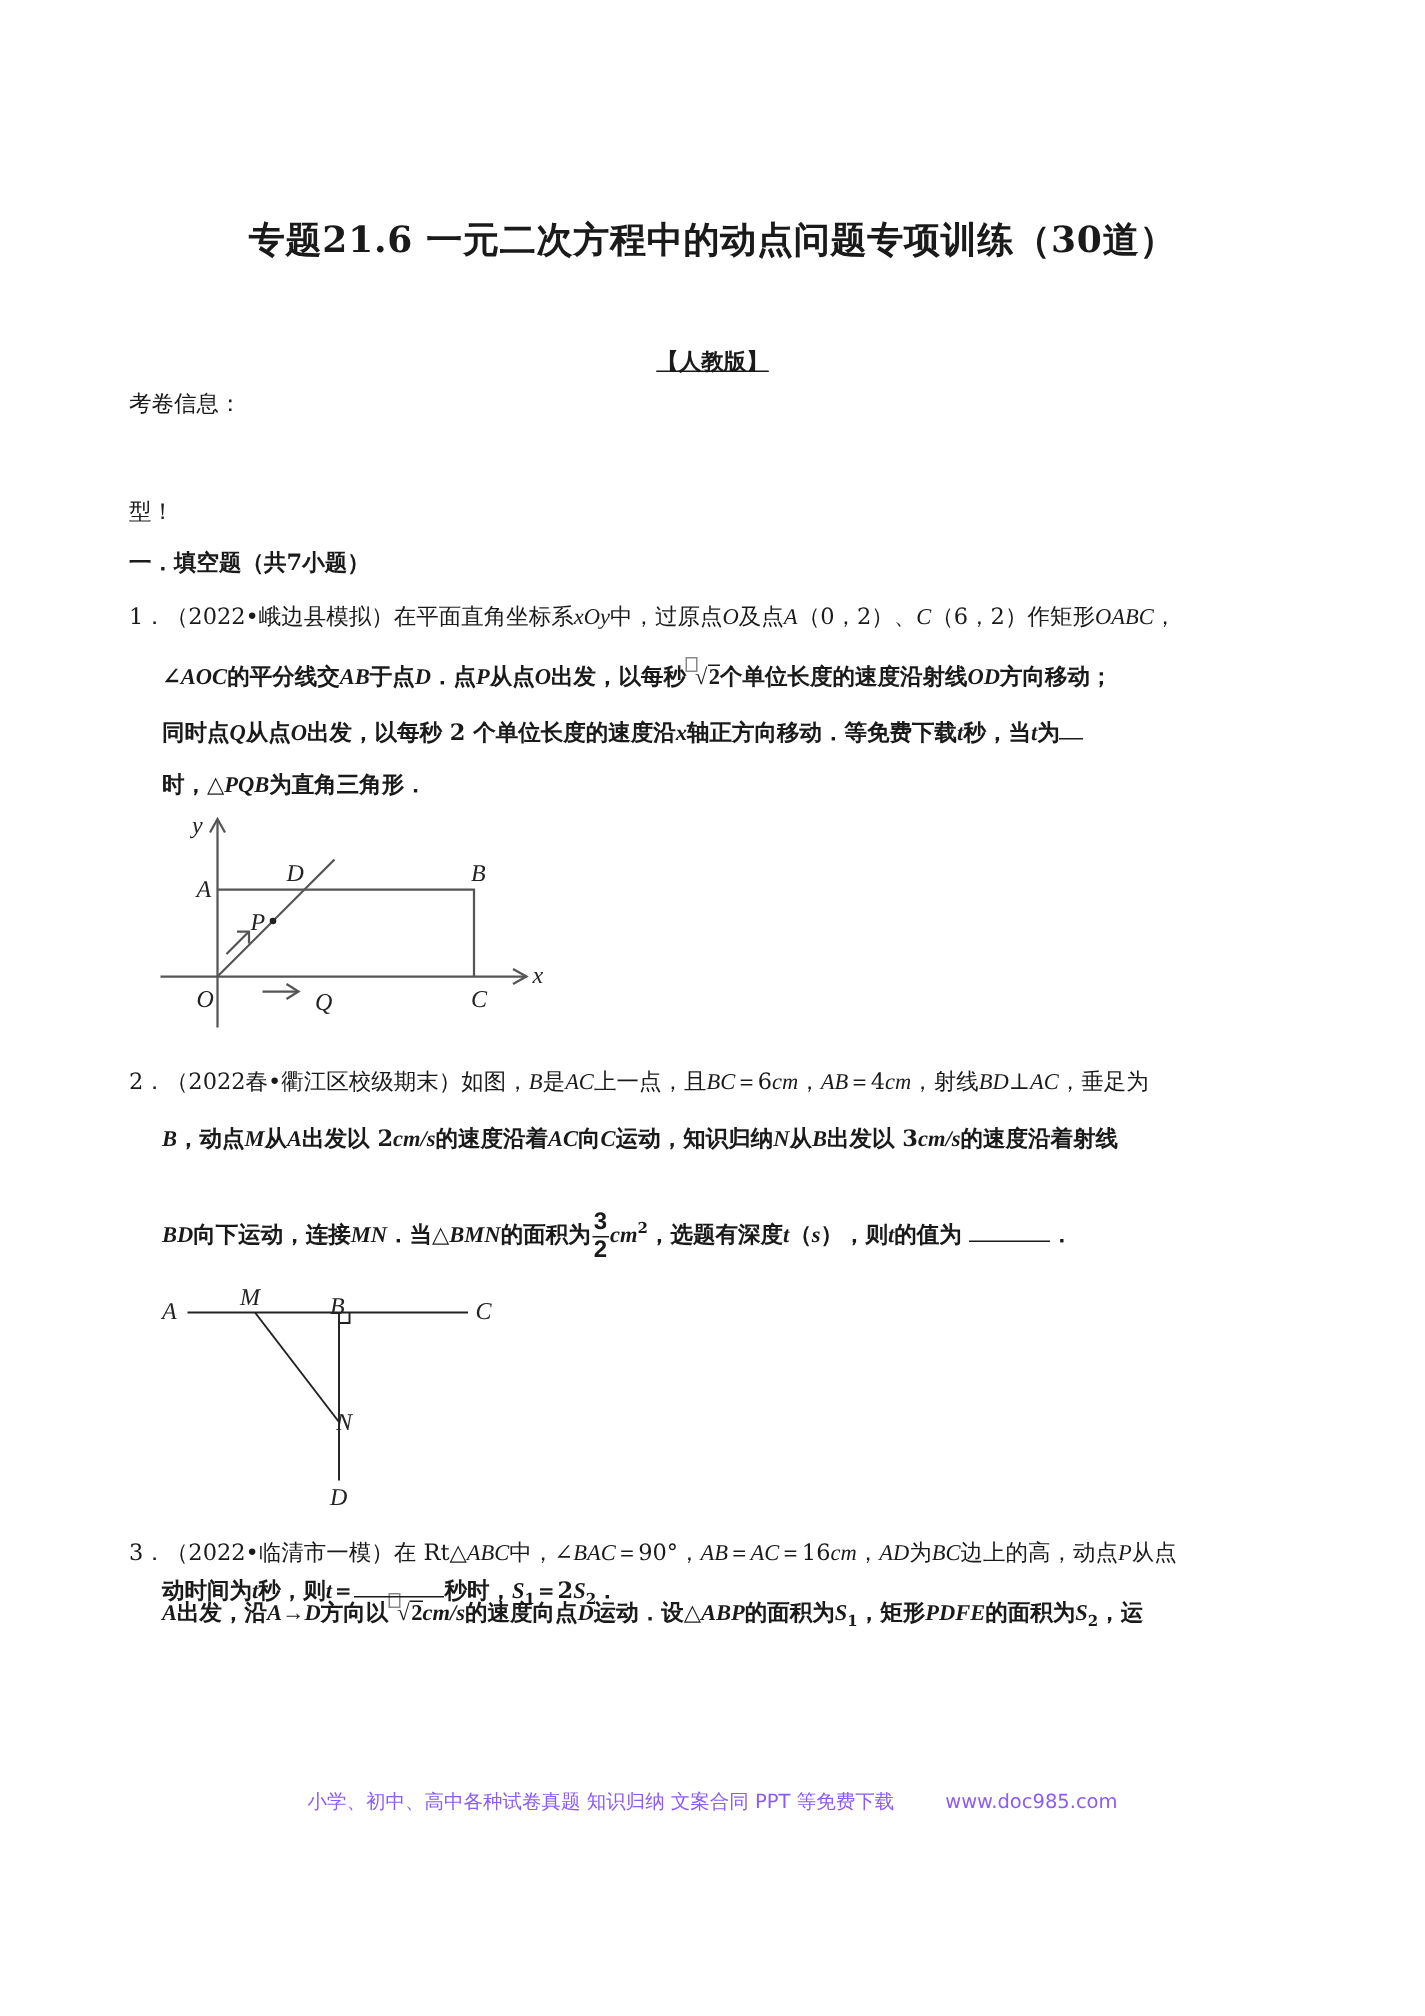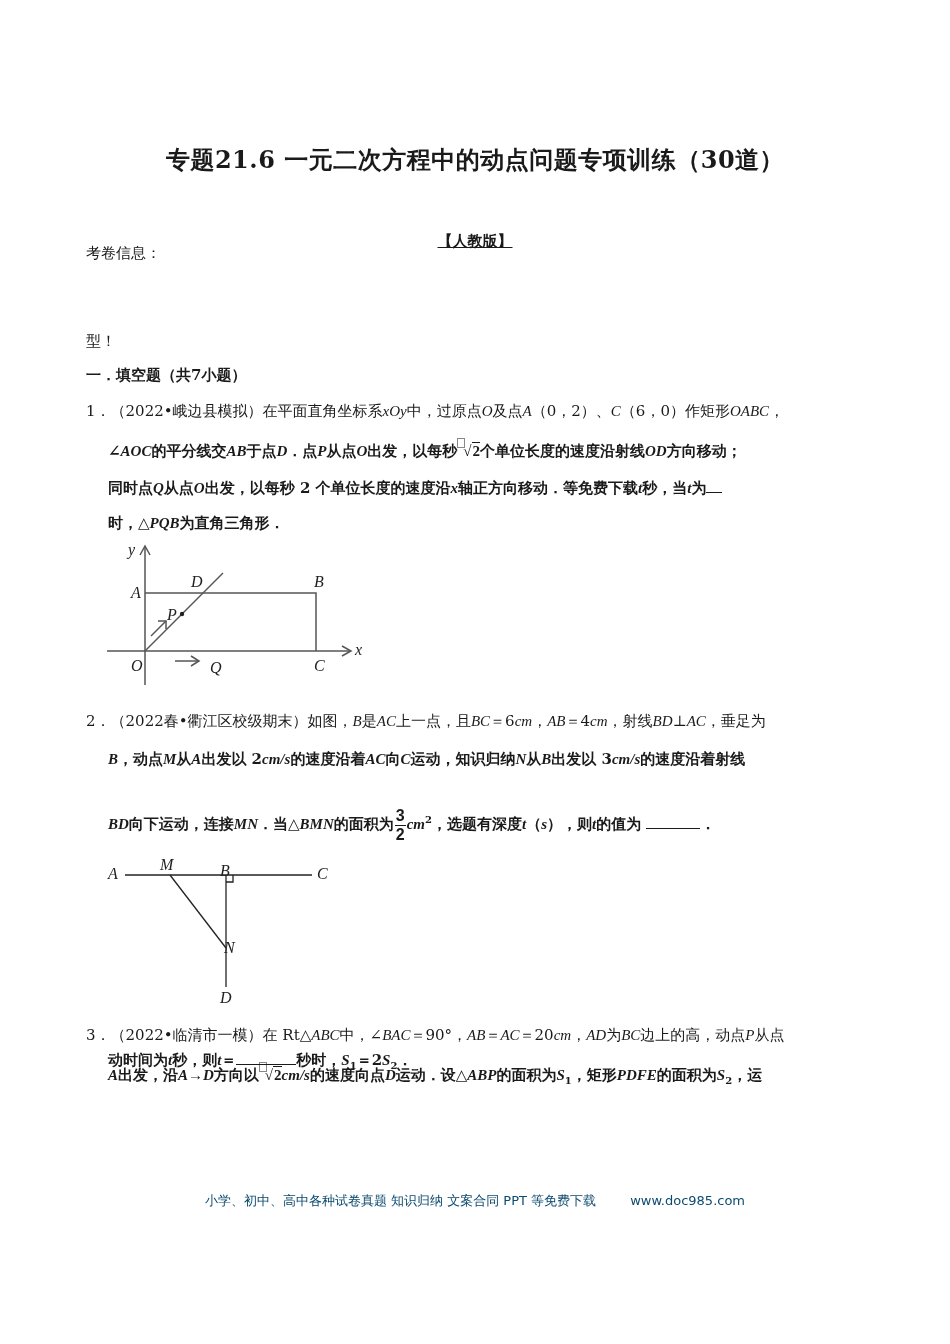--- a/index.html
+++ b/index.html
@@ -18,38 +18,38 @@
   .sqrt { display: inline-block; position: relative; font-family: "Liberation Serif", serif; }
   .sqrt .idx { display: inline-block; width: 6px; height: 8px; border: 1px solid #888; vertical-align: 8px; margin-right: -2px; }
   .sqrt .rad { border-top: 1px solid #1a1a1a; padding-left: 1px; }
   .frac { display: inline-flex; flex-direction: column; align-items: center; vertical-align: middle;
           font-family: "Liberation Sans", sans-serif; font-size: 16px; line-height: 18px; margin: 0 1px; }
   .frac .num { border-bottom: 1px solid #1a1a1a; padding: 0 1px; }
   sub, sup { font-size: 10px; }
   .figure { position: absolute; }
   .figure svg text { font-family: "Liberation Serif", serif; font-style: italic; font-size: 16px; fill: #222; }
   .footer { position: absolute; top: 1192px; left: 0; width: 950px; text-align: center;
-            font-family: "DejaVu Sans", "Liberation Sans", sans-serif; font-size: 13px; color: #0c4a6e; }
+            font-family: "DejaVu Sans", "Liberation Sans", sans-serif; font-size: 13px; color: #8b5cf6; }
   .footer .url { margin-left: 34px; }
 </style>
 </head>
 <body>
 
 <div class="page">
 
   <div class="title">专题21.6  一元二次方程中的动点问题专项训练（30道）</div>
   <div class="edition">【人教版】</div>
 
-  <div class="line" style="top:244px">考卷信息：</div>
+  <div class="line" style="top:260px">考卷信息：</div>
   <div class="line" style="top:332px">型！</div>
   <div class="line section" style="top:366px">一．填空题（共7小题）</div>
 
   <div>
     <div class="line" style="top:402px">
-      <span>1．</span><span>（2022•峨边县模拟）</span><span>在平面直角坐标系</span><i>xOy</i><span>中，过原点</span><i>O</i><span>及点</span><i>A</i><span>（0，2）、</span><i>C</i><span>（6，0）作矩形</span><i>OABC</i><span>，</span>
+      <span>1．</span><span>（2022•峨边县模拟）</span><span>在平面直角坐标系</span><i>xOy</i><span>中，过原点</span><i>O</i><span>及点</span><i>A</i><span>（0，2）、</span><i>C</i><span>（6，2）作矩形</span><i>OABC</i><span>，</span>
     </div>
     <div class="line indent" style="top:438px">
       <span>∠</span><i>AOC</i><span>的平分线交</span><i>AB</i><span>于点</span><i>D</i><span>．点</span><i>P</i><span>从点</span><i>O</i><span>出发，以每秒</span><span class="sqrt"><span class="idx"></span>√<span class="rad">2</span></span><span>个单位长度的速度沿射线</span><i>OD</i><span>方向移动；</span>
     </div>
     <div class="line indent" style="top:478px">
       <span>同时点</span><i>Q</i><span>从点</span><i>O</i><span>出发，以每秒 2 个单位长度的速度沿</span><i>x</i><span>轴正方向移动．等免费下载</span><i>t</i><span>秒，当</span><i>t</i><span>为</span><span class="blank" style="width:16px"></span>
     </div>
     <div class="line indent" style="top:514px">
       <span>时，△</span><i>PQB</i><span>为直角三角形．</span>
     </div>
@@ -109,21 +109,21 @@
         <text x="125" y="26">B</text>
         <text x="222" y="29">C</text>
         <text x="129" y="103">N</text>
         <text x="125" y="153">D</text>
       </svg>
     </div>
   </div>
 
   <div>
     <div class="line" style="top:1026px">
-      <span>3．</span><span>（2022•临清市一模）</span><span>在 Rt△</span><i>ABC</i><span>中，∠</span><i>BAC</i><span>＝90°，</span><i>AB</i><span>＝</span><i>AC</i><span>＝20</span><i>cm</i><span>，</span><i>AD</i><span>为</span><i>BC</i><span>边上的高，动点</span><i>P</i><span>从点</span>
+      <span>3．</span><span>（2022•临清市一模）</span><span>在 Rt△</span><i>ABC</i><span>中，∠</span><i>BAC</i><span>＝90°，</span><i>AB</i><span>＝</span><i>AC</i><span>＝16</span><i>cm</i><span>，</span><i>AD</i><span>为</span><i>BC</i><span>边上的高，动点</span><i>P</i><span>从点</span>
     </div>
     <div class="line indent" style="top:1062px">
       <i>A</i><span>出发，沿</span><i>A→D</i><span>方向以</span><span class="sqrt"><span class="idx"></span>√<span class="rad">2</span></span><i>cm/s</i><span>的速度向点</span><i>D</i><span>运动．设△</span><i>ABP</i><span>的面积为</span><i>S</i><sub>1</sub><span>，矩形</span><i>PDFE</i><span>的面积为</span><i>S</i><sub>2</sub><span>，运</span>
     </div>
     <div class="line indent" style="top:1050px">
       <span>动时间为</span><i>t</i><span>秒，则</span><i>t</i><span>＝</span><span class="blank" style="width:60px"></span><span>秒时，</span><i>S</i><sub>1</sub><span>＝2</span><i>S</i><sub>2</sub><span>．</span>
     </div>
   </div>
 
   <div class="footer">

